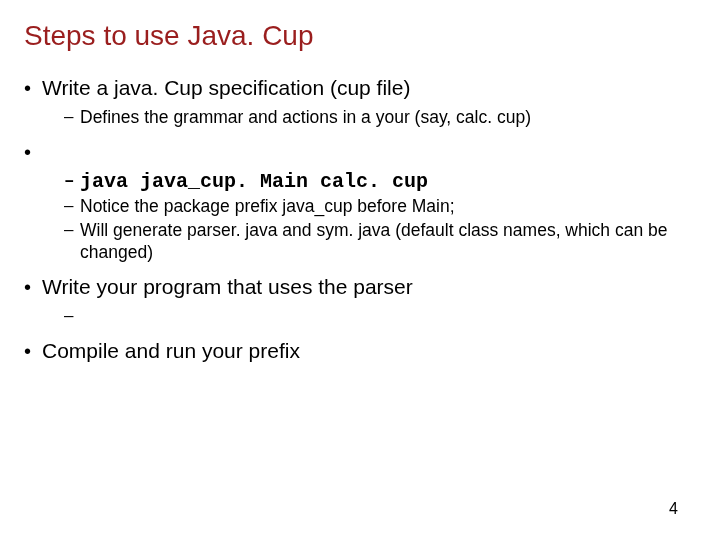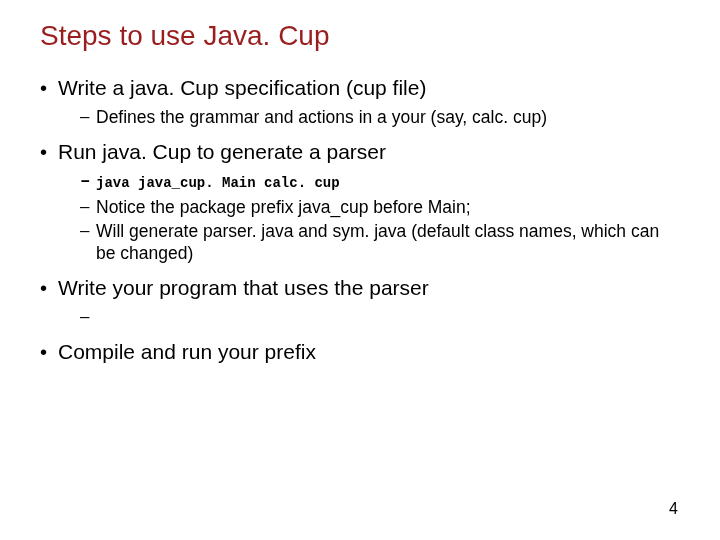--- a/index.html
+++ b/index.html
@@ -8,21 +8,21 @@
     width: 720px;
     height: 540px;
     background: #ffffff;
     font-family: Arial, Helvetica, sans-serif;
     color: #000000;
   }
   .slide {
     box-sizing: border-box;
     width: 720px;
     height: 540px;
-    padding: 20px 40px 20px 40px;
+    padding: 20px 40px 20px 24px;
     position: relative;
   }
   .title {
     font-size: 28px;
     color: #9a1e1e;
     margin: 0 0 22px 0;
     font-weight: normal;
   }
   ul.level1 {
     list-style: none;
@@ -63,21 +63,21 @@
     font-size: 17px;
     line-height: 22px;
   }
   .l2-text {
     font-size: 17.5px;
     line-height: 22px;
   }
   .l2-text .mono {
     font-family: "Courier New", Courier, monospace;
     font-weight: bold;
-    font-size: 14px;
+    font-size: 20px;
   }
   .l2-bullet .mono {
     font-family: "Courier New", Courier, monospace;
     font-weight: bold;
     font-size: 17.5px;
   }
   .pagenum {
     position: absolute;
     right: 42px;
     bottom: 22px;
@@ -103,21 +103,20 @@
         <li>
           <span class="l2-bullet">–</span>
           <span class="l2-text">Defines the grammar and actions in a your (say, calc. cup)</span>
         </li>
       </ul>
     </li>
 
     <li>
       <div class="l1-line">
         <span class="l1-bullet">•</span>
-        <span class="l1-text">Run java. Cup to generate a parser</span>
       </div>
       <ul class="level2">
         <li>
           <span class="l2-bullet"><span class="mono">–</span></span>
           <span class="l2-text"><span class="mono">java java_cup. Main calc. cup</span></span>
         </li>
         <li>
           <span class="l2-bullet">–</span>
           <span class="l2-text">Notice the package prefix java_cup before Main;</span>
         </li>

